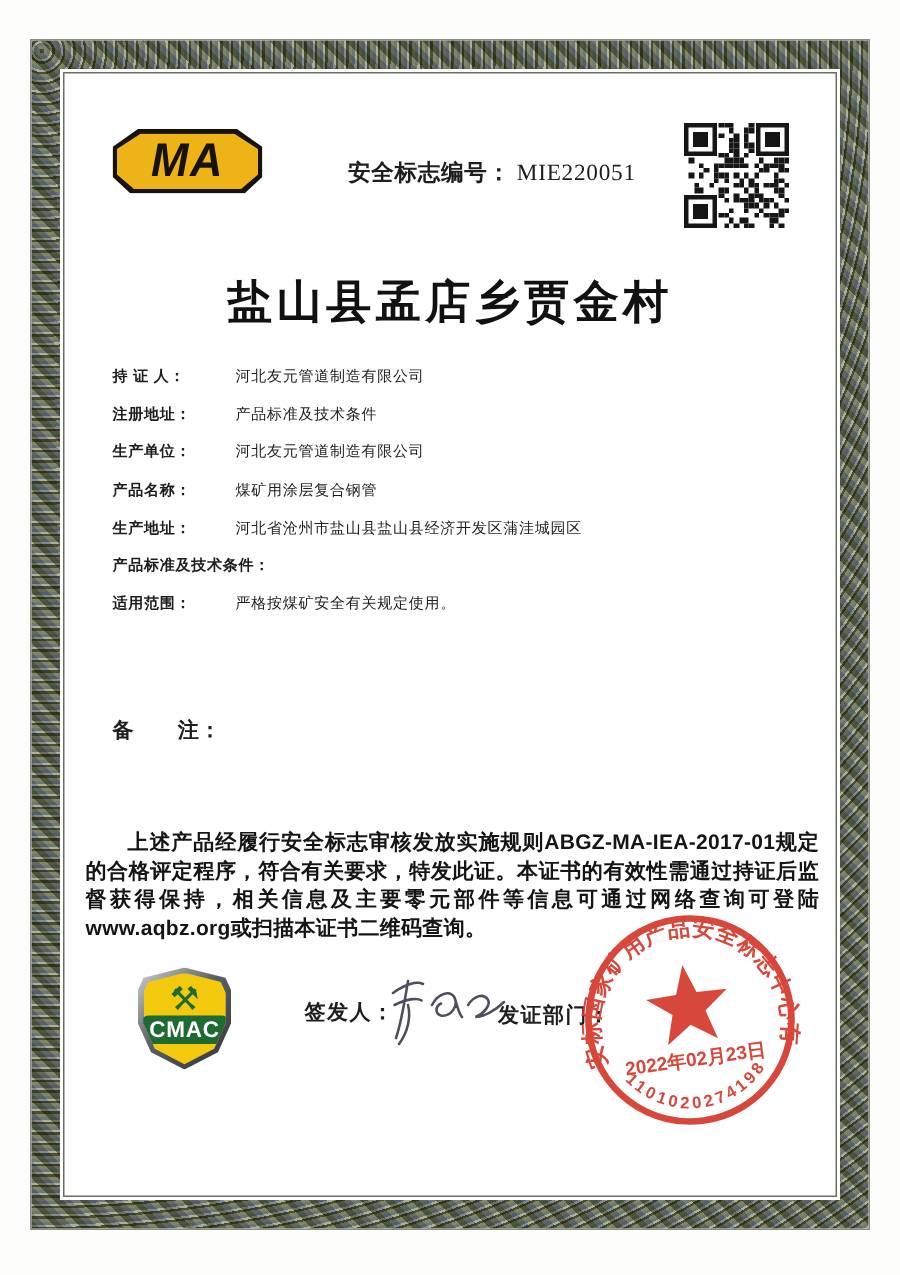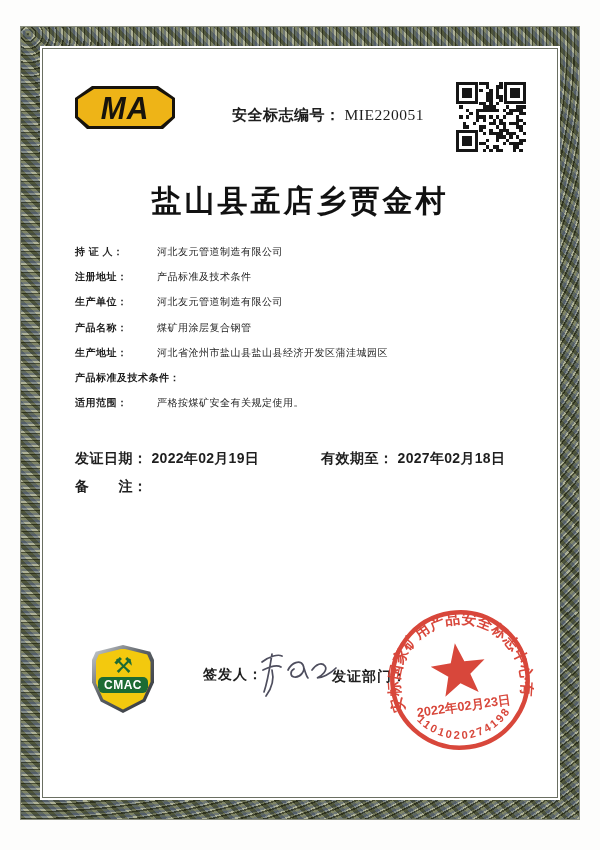--- a/index.html
+++ b/index.html
@@ -79,21 +79,21 @@
 
   
   .cmac{position:absolute;left:92px;top:645px;width:62px;height:68px;
     background:linear-gradient(135deg,#cfd3d6,#5b6066 45%,#30343a);
     clip-path:polygon(50% 0%,94% 10%,100% 22%,100% 55%,86% 83%,50% 100%,14% 83%,0% 55%,0% 22%,6% 10%);
     }
   .cmac .shield-in{position:absolute;inset:3.5px;background:#f3c90e;
     clip-path:polygon(50% 0%,94% 10%,100% 22%,100% 55%,86% 83%,50% 100%,14% 83%,0% 55%,0% 22%,6% 10%);
     display:flex;flex-direction:column;align-items:center;}
   .cmac .emblem{font-size:22px;line-height:26px;color:#1d6b33;margin-top:4px;}
-  .cmac .band{background:#1d6b33;color:#fff;font-size:12px;font-weight:900;
+  .cmac .band{background:#1d6b33;color:#fff;font-size:15px;font-weight:900;
     padding:1px 6px;border-radius:5px;letter-spacing:.5px;margin-top:-2px;}
 
   .signer{position:absolute;left:203px;top:666px;font-size:14px;font-weight:700;letter-spacing:1px;}
   .signature{position:absolute;left:250px;top:640px;}
   .issuer{position:absolute;left:332px;top:668px;font-size:14px;font-weight:700;letter-spacing:1px;}
 
   
   .seal{position:absolute;left:386px;top:606px;width:148px;height:148px;opacity:.92;}
 </style>
 </head>
@@ -282,31 +282,24 @@
       </div>
       <div class="row long">
         <span class="lab">产品标准及技术条件：</span>
       </div>
       <div class="row">
         <span class="lab">适用范围：</span>
         <span class="val">严格按煤矿安全有关规定使用。</span>
       </div>
     </div>
 
-    <div class="dates">
-      <span class="lab">发证日期：</span>
-      <span class="val">2022年02月19日</span>
-      <span class="pair2">
-        <span class="lab">有效期至：</span>
-        <span class="val">2027年02月18日</span>
-      </span>
-    </div>
 
     <div class="remark">备　　注：</div>
 
+    <div class="statement">上述产品经履行安全标志审核发放实施规则ABGZ-MA-IEA-2017-01规定的合格评定程序，符合有关要求，特发此证。本证书的有效性需通过持证后监督获得保持，相关信息及主要零元部件等信息可通过网络查询可登陆www.aqbz.org或扫描本证书二维码查询。</div>
 
     <div class="cmac">
       <div class="shield-in">
         <span class="emblem">⚒</span>
         <span class="band">CMAC</span>
       </div>
     </div>
 
     <div class="signer">签发人：</div>
     <svg class="signature" width="92" height="62" viewBox="0 0 92 62">

